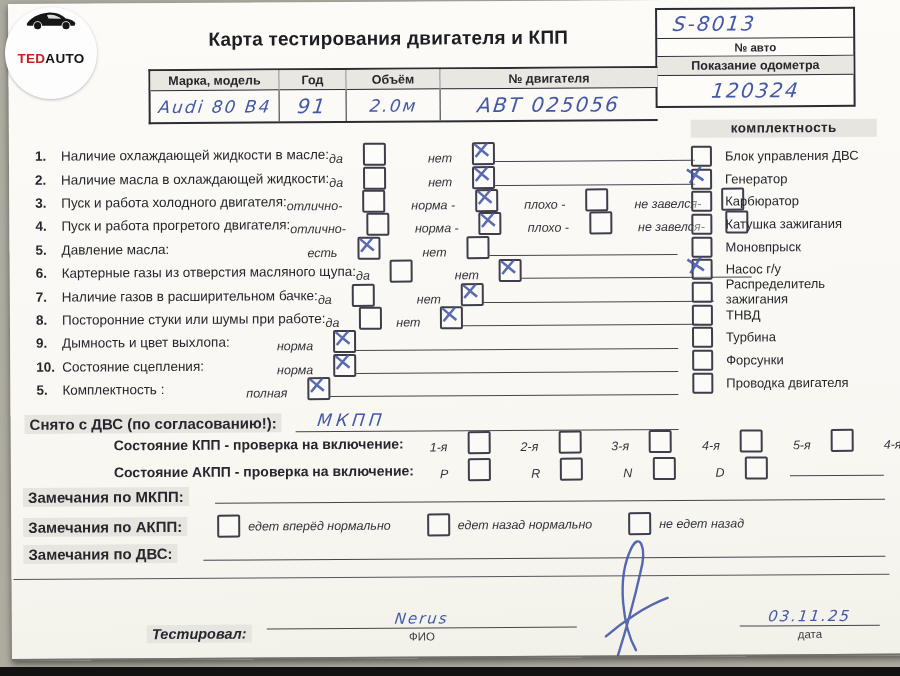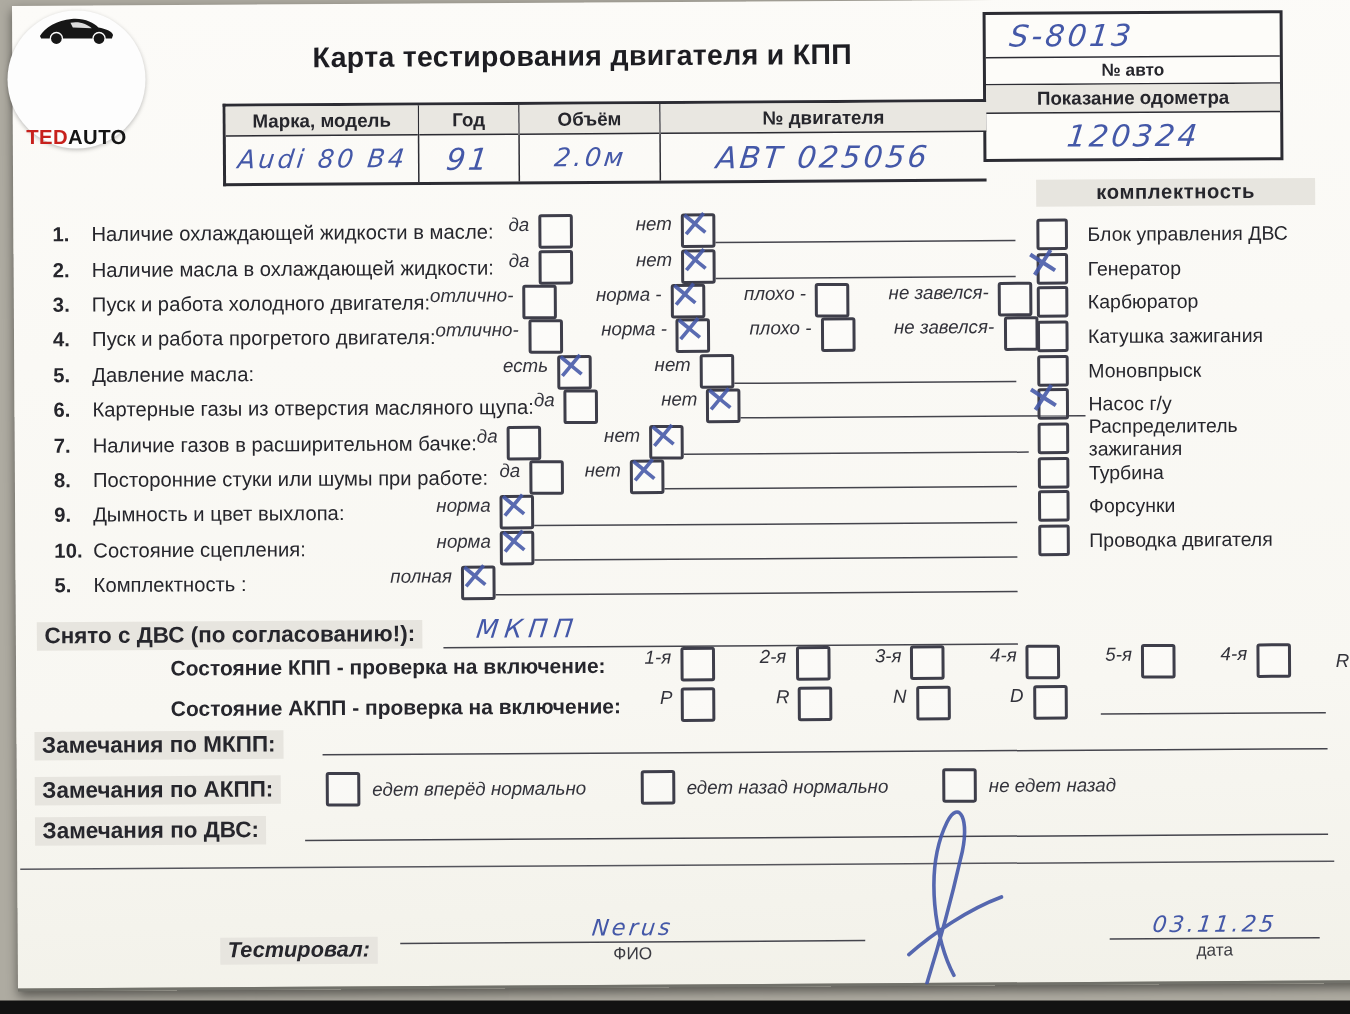--- a/index.html
+++ b/index.html
@@ -13,21 +13,21 @@
   .paper{
     position:absolute;left:8px;top:4px;width:896px;height:655px;
     background:linear-gradient(178deg,#fcfbf8 0%,#f8f7f2 70%,#f2f1e9 100%);
     transform:rotate(-0.35deg);transform-origin:top left;
     box-shadow:0 3px 7px rgba(0,0,0,.5);
     border-bottom:2px solid #71716a;
   }
   
   .logo{position:absolute;left:5px;top:7px;width:92px;height:92px;border-radius:50%;
     background:#fdfdfd;box-shadow:0 1px 3px rgba(0,0,0,.25);z-index:20;
-    display:flex;flex-direction:column;align-items:center;justify-content:space-between;gap:8px}
+    display:flex;flex-direction:column;align-items:center;justify-content:flex-start;gap:18px}
   .logo .brand{font-weight:bold;font-size:13.5px;letter-spacing:.3px}
   .logo .ted{color:#c7211d}.logo .auto{color:#141414}
   
   .title{position:absolute;left:150px;top:26px;width:460px;text-align:center;
     font-size:19px;font-weight:bold;letter-spacing:.2px;color:#1d1d22}
   
   .numbox{position:absolute;left:647px;top:8px;width:196px;border:2px solid #2c2c33;background:#fdfcf9}
   .numbox .val{height:28px;display:flex;align-items:center;padding-left:16px;border-bottom:1.5px solid #2c2c33}
   .numbox .lbl{height:17px;display:flex;align-items:center;justify-content:center;
     font-size:11.5px;font-weight:bold;border-bottom:1.5px solid #2c2c33}
@@ -53,21 +53,21 @@
     color:#4458a8;font-weight:bold;transform:rotate(-5deg);opacity:.88}
   .box .x.big{left:-9px;top:-7px;font-size:27px;transform:rotate(-12deg)}
   .sbox{width:17px;height:17px}
   
   #questions{position:absolute;left:26px;top:141px;width:642px}
   .qrow{display:flex;align-items:center;height:23.4px}
   .qnum{width:26px;font-size:13.5px;font-weight:bold;flex:0 0 auto}
   .qlabel{font-size:13.5px;white-space:nowrap}
   .spacer{flex:1 1 auto}
   .opts{display:flex;align-items:center;gap:42px}
-  .opt{display:flex;align-items:flex-start;gap:6px}
+  .opt{display:flex;align-items:flex-end;gap:20px}
   .olabel{font-style:italic;font-size:12.5px;color:#33333b;white-space:nowrap}
   .qline{align-self:flex-end;margin-bottom:3px;border-bottom:1.6px solid #45454d;height:12px;flex:0 0 auto}
   #questions .qrow:nth-child(1) .qline{width:200px}
   #questions .qrow:nth-child(2) .qline{width:200px}
   #questions .qrow:nth-child(3) .opts,#questions .qrow:nth-child(4) .opts{gap:26px}
   #questions .qrow:nth-child(5) .qline{width:188px}
   #questions .qrow:nth-child(6) .qline{width:230px}
   #questions .qrow:nth-child(7) .qline{width:230px}
   #questions .qrow:nth-child(8) .opts{gap:14px}
   #questions .qrow:nth-child(8) .qline{width:235px}
@@ -498,20 +498,24 @@
             <span class="x big">✕</span>
           </span>
           <span>Насос г/у</span>
         </div>
         <div class="citem">
           <span class="box sbox"></span>
           <span>Распределитель зажигания</span>
         </div>
         <div class="citem">
           <span class="box sbox"></span>
+          <span>ТНВД</span>
+        </div>
+        <div class="citem">
+          <span class="box sbox"></span>
           <span>Турбина</span>
         </div>
         <div class="citem">
           <span class="box sbox"></span>
           <span>Форсунки</span>
         </div>
         <div class="citem">
           <span class="box sbox"></span>
           <span>Проводка двигателя</span>
         </div>

